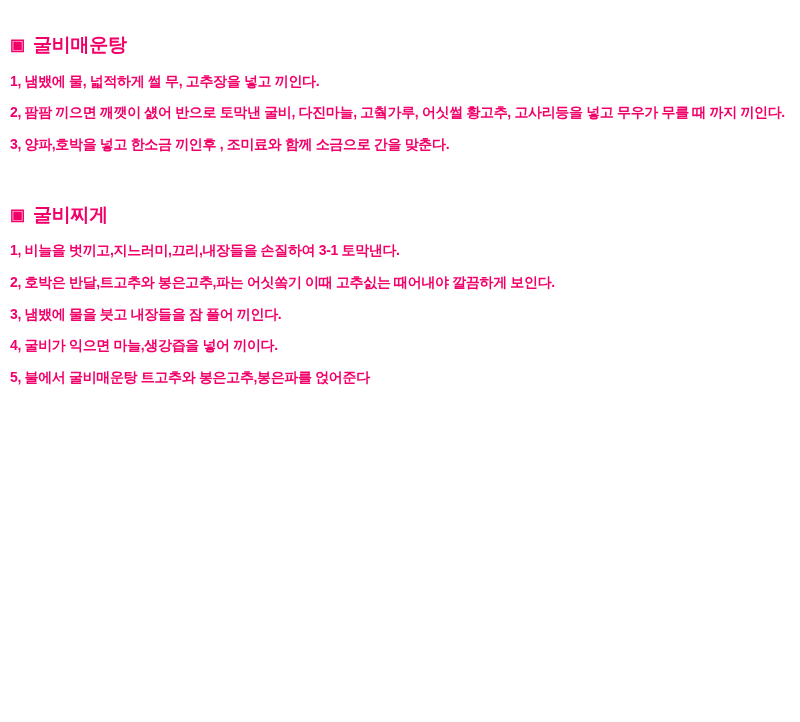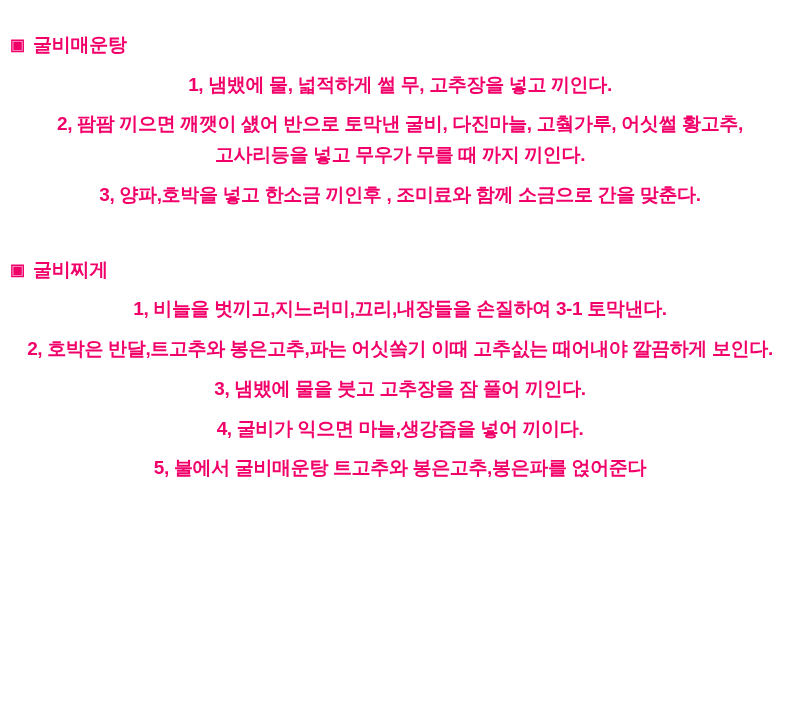--- a/index.html
+++ b/index.html
@@ -37,27 +37,26 @@
     gap: 8px;
     letter-spacing: -0.2px;
   }
   .heading-marker {
     font-size: 16px;
     line-height: 1;
     position: relative;
     top: -1px;
   }
   .step {
-    font-size: 19px;
+    font-size: 14px;
     font-weight: bold;
     line-height: 1.62;
     margin: 4px 0 9px 0;
     letter-spacing: -0.35px;
     word-break: keep-all;
-    text-align: center;
   }
   .step:last-child {
     margin-bottom: 0;
   }
 </style>
 </head>
 <body style="background: rgb(255, 255, 255); color: rgb(242, 0, 106);">
 
 <div class="page">
 
@@ -71,18 +70,18 @@
     <p class="step">3, 양파,호박을 넣고 한소금 끼인후 , 조미료와 함께 소금으로 간을 맞춘다.</p>
   </div>
 
   <div class="section">
     <div class="heading">
       <span class="heading-marker">▣</span>
       <span>굴비찌게</span>
     </div>
     <p class="step">1, 비늘을 벗끼고,지느러미,끄리,내장들을 손질하여 3-1 토막낸다.</p>
     <p class="step">2, 호박은 반달,트고추와 봉은고추,파는 어싯쏰기 이때 고추싨는 때어내야 깔끔하게 보인다.</p>
-    <p class="step">3, 냄뱄에 물을 붓고 고추장을 잠 풀어 끼인다.</p>
+    <p class="step">3, 냄뱄에 물을 붓고 내장들을 잠 풀어 끼인다.</p>
     <p class="step">4, 굴비가 익으면 마늘,생강즙을 넣어 끼이다.</p>
     <p class="step">5, 불에서 굴비매운탕 트고추와 봉은고추,봉은파를 얹어준다</p>
   </div>
 
 </div>
 
 </body></html>

